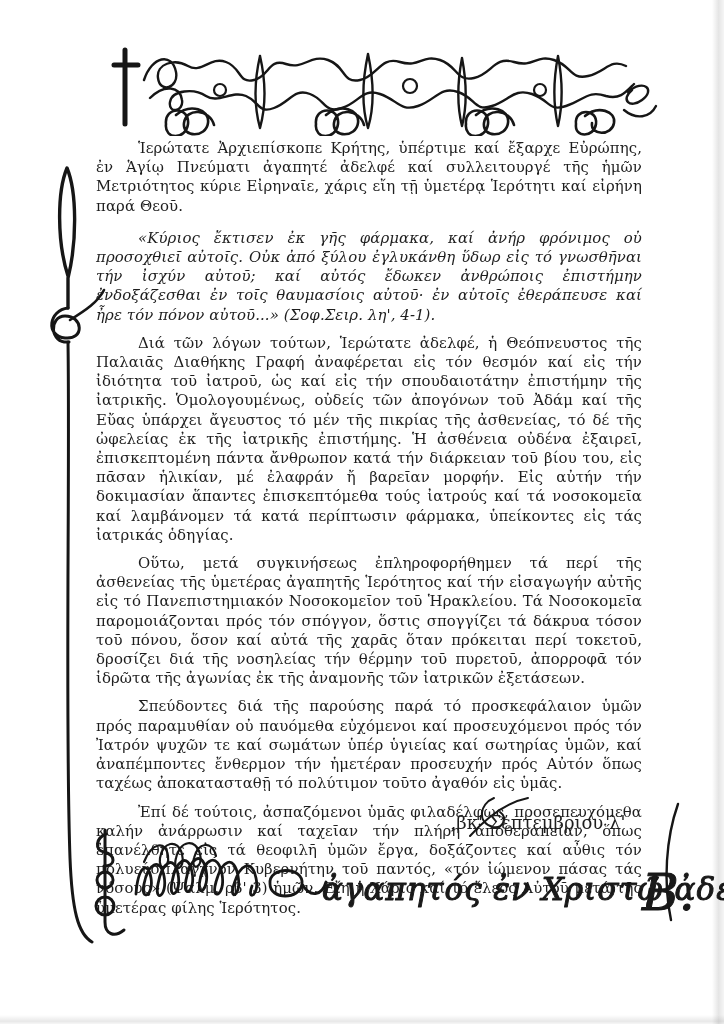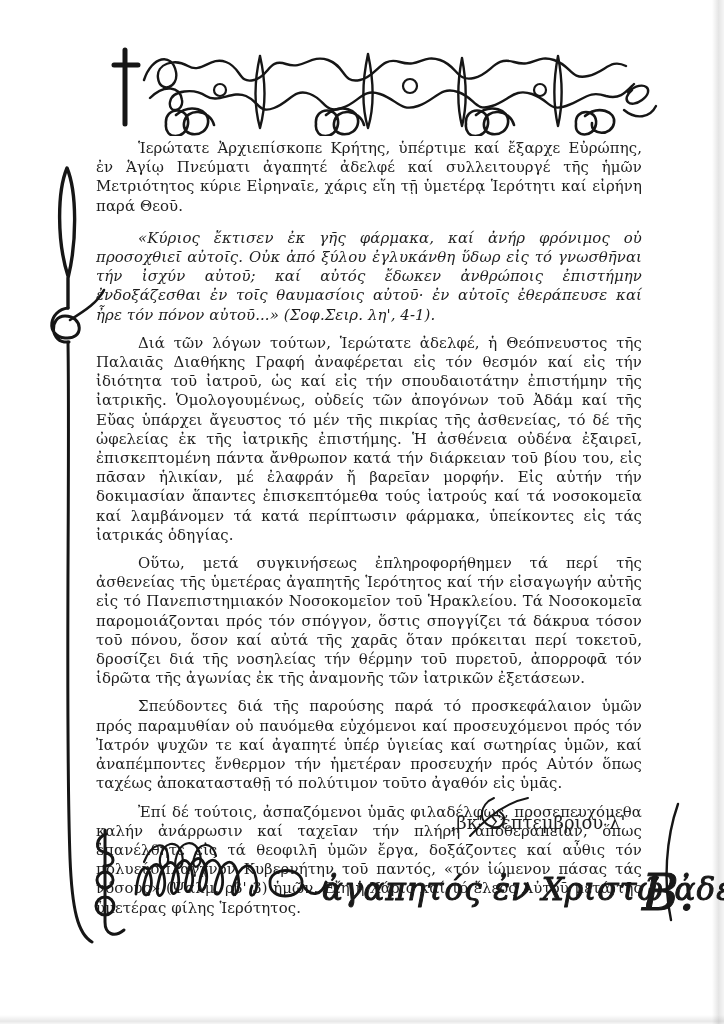--- a/index.html
+++ b/index.html
@@ -76,21 +76,21 @@
       <path stroke-width="2.6" d="M34,162 C50,152 62,144 68,132"></path>
       <path stroke-width="3" d="M32,184 C34,320 29,560 34,700 C36,752 42,776 56,784"></path>
     </g>
   </svg>
 
   <div class="letter-body">
     <p>Ἱερώτατε Ἀρχιεπίσκοπε Κρήτης, ὑπέρτιμε καί ἔξαρχε Εὐρώπης, ἐν Ἁγίῳ Πνεύματι ἀγαπητέ ἀδελφέ καί συλλειτουργέ τῆς ἡμῶν Μετριότητος κύριε Εἰρηναῖε, χάρις εἴη τῇ ὑμετέρᾳ Ἱερότητι καί εἰρήνη παρά Θεοῦ.</p>
     <p class="quote">«Κύριος ἔκτισεν ἐκ γῆς φάρμακα, καί ἀνήρ φρόνιμος οὐ προσοχθιεῖ αὐτοῖς. Οὐκ ἀπό ξύλου ἐγλυκάνθη ὕδωρ εἰς τό γνωσθῆναι τήν ἰσχύν αὐτοῦ; καί αὐτός ἔδωκεν ἀνθρώποις ἐπιστήμην ἐνδοξάζεσθαι ἐν τοῖς θαυμασίοις αὐτοῦ· ἐν αὐτοῖς ἐθεράπευσε καί ἦρε τόν πόνον αὐτοῦ...» (Σοφ.Σειρ. λη', 4-1).</p>
     <p>Διά τῶν λόγων τούτων, Ἱερώτατε ἀδελφέ, ἡ Θεόπνευστος τῆς Παλαιᾶς Διαθήκης Γραφή ἀναφέρεται εἰς τόν θεσμόν καί εἰς τήν ἰδιότητα τοῦ ἰατροῦ, ὡς καί εἰς τήν σπουδαιοτάτην ἐπιστήμην τῆς ἰατρικῆς. Ὁμολογουμένως, οὐδείς τῶν ἀπογόνων τοῦ Ἀδάμ καί τῆς Εὔας ὑπάρχει ἄγευστος τό μέν τῆς πικρίας τῆς ἀσθενείας, τό δέ τῆς ὠφελείας ἐκ τῆς ἰατρικῆς ἐπιστήμης. Ἡ ἀσθένεια οὐδένα ἐξαιρεῖ, ἐπισκεπτομένη πάντα ἄνθρωπον κατά τήν διάρκειαν τοῦ βίου του, εἰς πᾶσαν ἡλικίαν, μέ ἐλαφράν ἤ βαρεῖαν μορφήν. Εἰς αὐτήν τήν δοκιμασίαν ἅπαντες ἐπισκεπτόμεθα τούς ἰατρούς καί τά νοσοκομεῖα καί λαμβάνομεν τά κατά περίπτωσιν φάρμακα, ὑπείκοντες εἰς τάς ἰατρικάς ὁδηγίας.</p>
     <p>Οὕτω, μετά συγκινήσεως ἐπληροφορήθημεν τά περί τῆς ἀσθενείας τῆς ὑμετέρας ἀγαπητῆς Ἱερότητος καί τήν εἰσαγωγήν αὐτῆς εἰς τό Πανεπιστημιακόν Νοσοκομεῖον τοῦ Ἡρακλείου. Τά Νοσοκομεῖα παρομοιάζονται πρός τόν σπόγγον, ὅστις σπογγίζει τά δάκρυα τόσον τοῦ πόνου, ὅσον καί αὐτά τῆς χαρᾶς ὅταν πρόκειται περί τοκετοῦ,  δροσίζει διά τῆς νοσηλείας τήν θέρμην τοῦ πυρετοῦ, ἀπορροφᾶ τόν ἱδρῶτα τῆς ἀγωνίας ἐκ τῆς ἀναμονῆς τῶν ἰατρικῶν ἐξετάσεων.</p>
-    <p>Σπεύδοντες διά τῆς παρούσης παρά τό προσκεφάλαιον ὑμῶν πρός παραμυθίαν οὐ παυόμεθα εὐχόμενοι καί προσευχόμενοι πρός τόν Ἰατρόν ψυχῶν τε καί ἀγαπητέ ὑπέρ ὑγιείας καί σωτηρίας ὑμῶν, καί ἀναπέμποντες ἔνθερμον τήν ἡμετέραν προσευχήν πρός Αὐτόν ὅπως ταχέως ἀποκατασταθῇ τό πολύτιμον τοῦτο ἀγαθόν εἰς ὑμᾶς.</p>
+    <p>Σπεύδοντες διά τῆς παρούσης παρά τό προσκεφάλαιον ὑμῶν πρός παραμυθίαν οὐ παυόμεθα εὐχόμενοι καί προσευχόμενοι πρός τόν Ἰατρόν ψυχῶν τε καί σωμάτων ὑπέρ ὑγιείας καί σωτηρίας ὑμῶν, καί ἀναπέμποντες ἔνθερμον τήν ἡμετέραν προσευχήν πρός Αὐτόν ὅπως ταχέως ἀποκατασταθῇ τό πολύτιμον τοῦτο ἀγαθόν εἰς ὑμᾶς.</p>
     <p>Ἐπί δέ τούτοις, ἀσπαζόμενοι ὑμᾶς φιλαδέλφως, προσεπευχόμεθα καλήν ἀνάρρωσιν καί ταχεῖαν τήν πλήρη ἀποθεραπείαν, ὅπως ἐπανέλθητε εἰς τά θεοφιλῆ ὑμῶν ἔργα, δοξάζοντες καί αὖθις τόν πολυεύσπλαγχνον Κυβερνήτην τοῦ παντός, «τόν ἰώμενον πάσας τάς νόσους» (Ψαλμ. ρβ' 3) ἡμῶν. Εἴη ἡ Χάρις καί τό ἔλεος Αὐτοῦ μετά τῆς ὑμετέρας φίλης Ἱερότητος.</p>
   </div>
 
   <svg class="date-flourish" width="72" height="50" viewBox="0 0 72 50" aria-hidden="true">
     <g class="ink">
       <path stroke-width="2" d="M8,44 C26,24 46,10 66,6"></path>
       <path stroke-width="2" d="M32,6 C17,12 15,31 31,35 C41,37 46,26 38,20"></path>
     </g>
   </svg>
 

